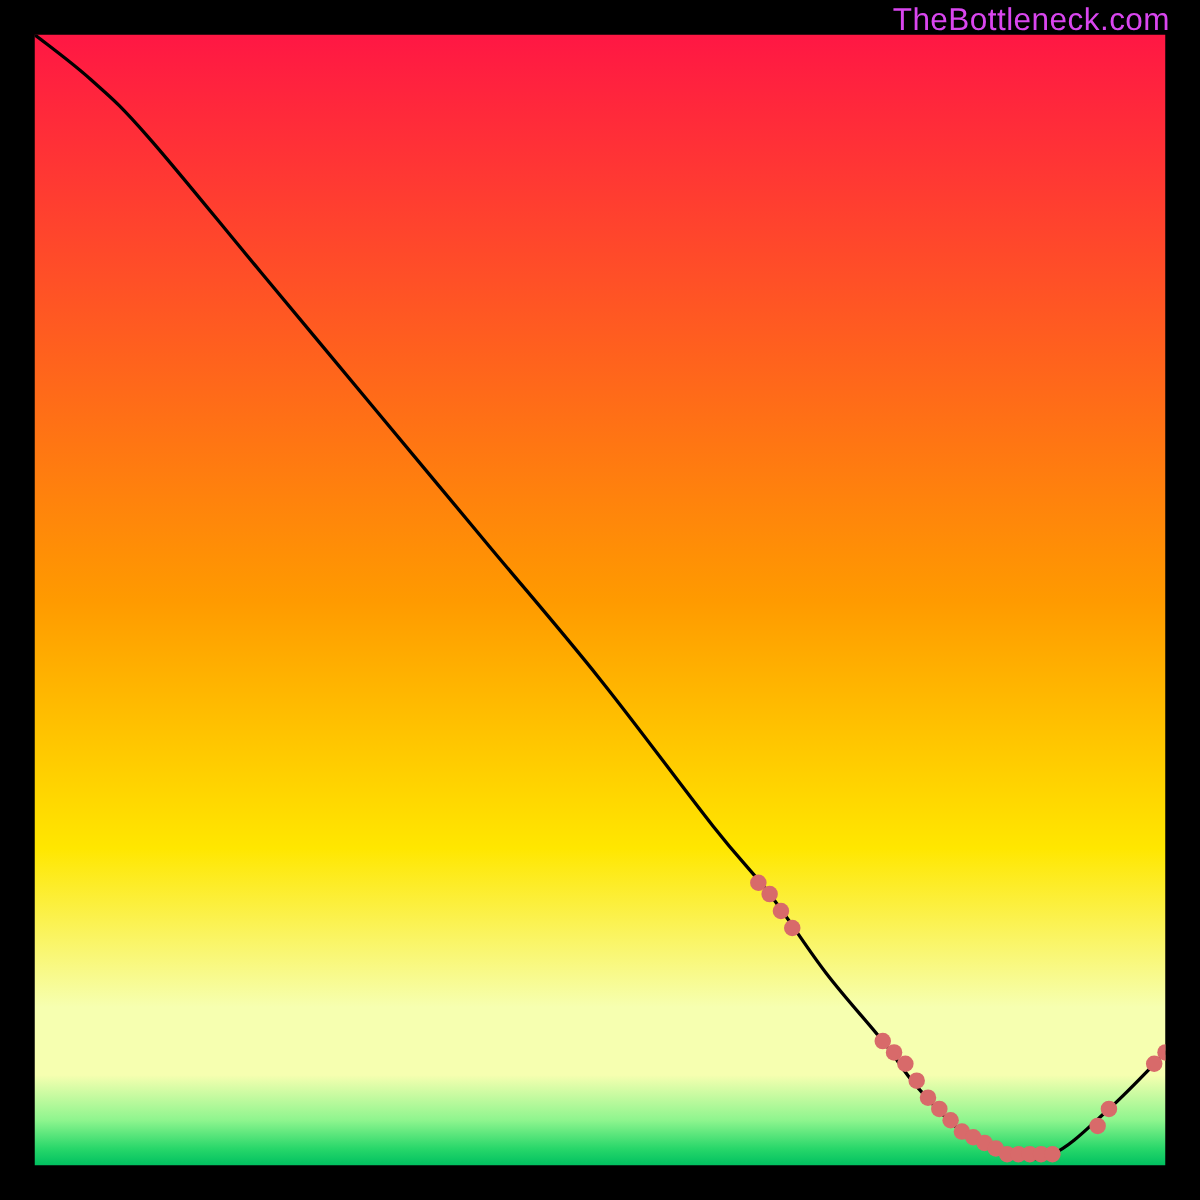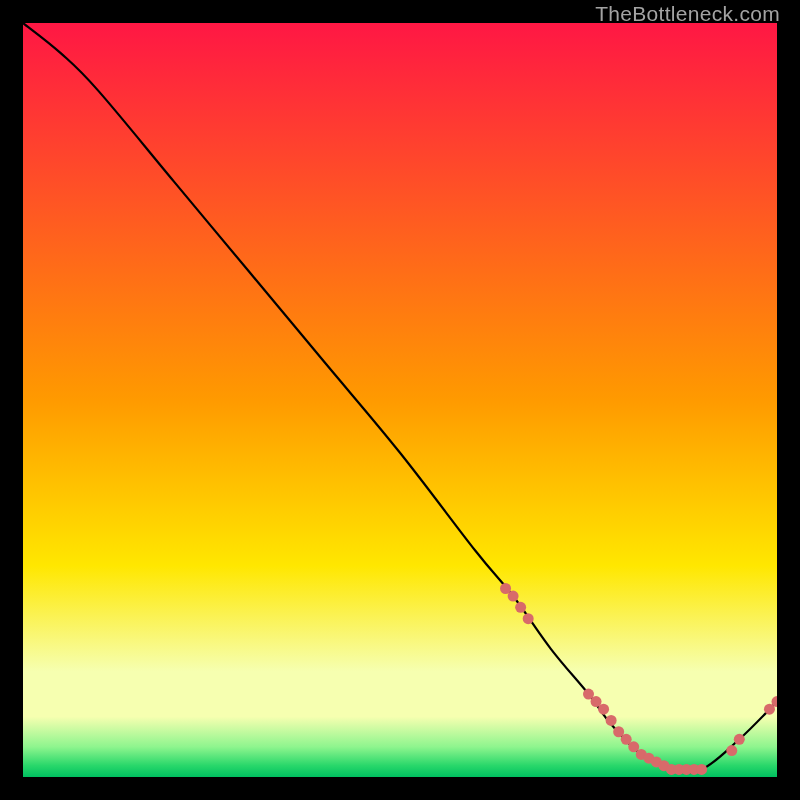--- a/index.html
+++ b/index.html
@@ -22,21 +22,21 @@
     top: 23px;
     width: 754px;
     height: 754px;
   }
   .watermark {
     position: absolute;
     top: 2px;
     right: 20px;
     font-family: Arial, Helvetica, sans-serif;
     font-size: 21px;
-    color: #a3a3a3;
+    color: #d946ef;
     letter-spacing: 0.3px;
   }
 </style>
 </head>
 <body>
 
 <div class="stage">
   <svg class="plot" viewBox="0 0 754 754" width="754" height="754" preserveAspectRatio="none">
     <defs>
       <linearGradient id="bg-grad" x1="0" y1="0" x2="0" y2="1">

